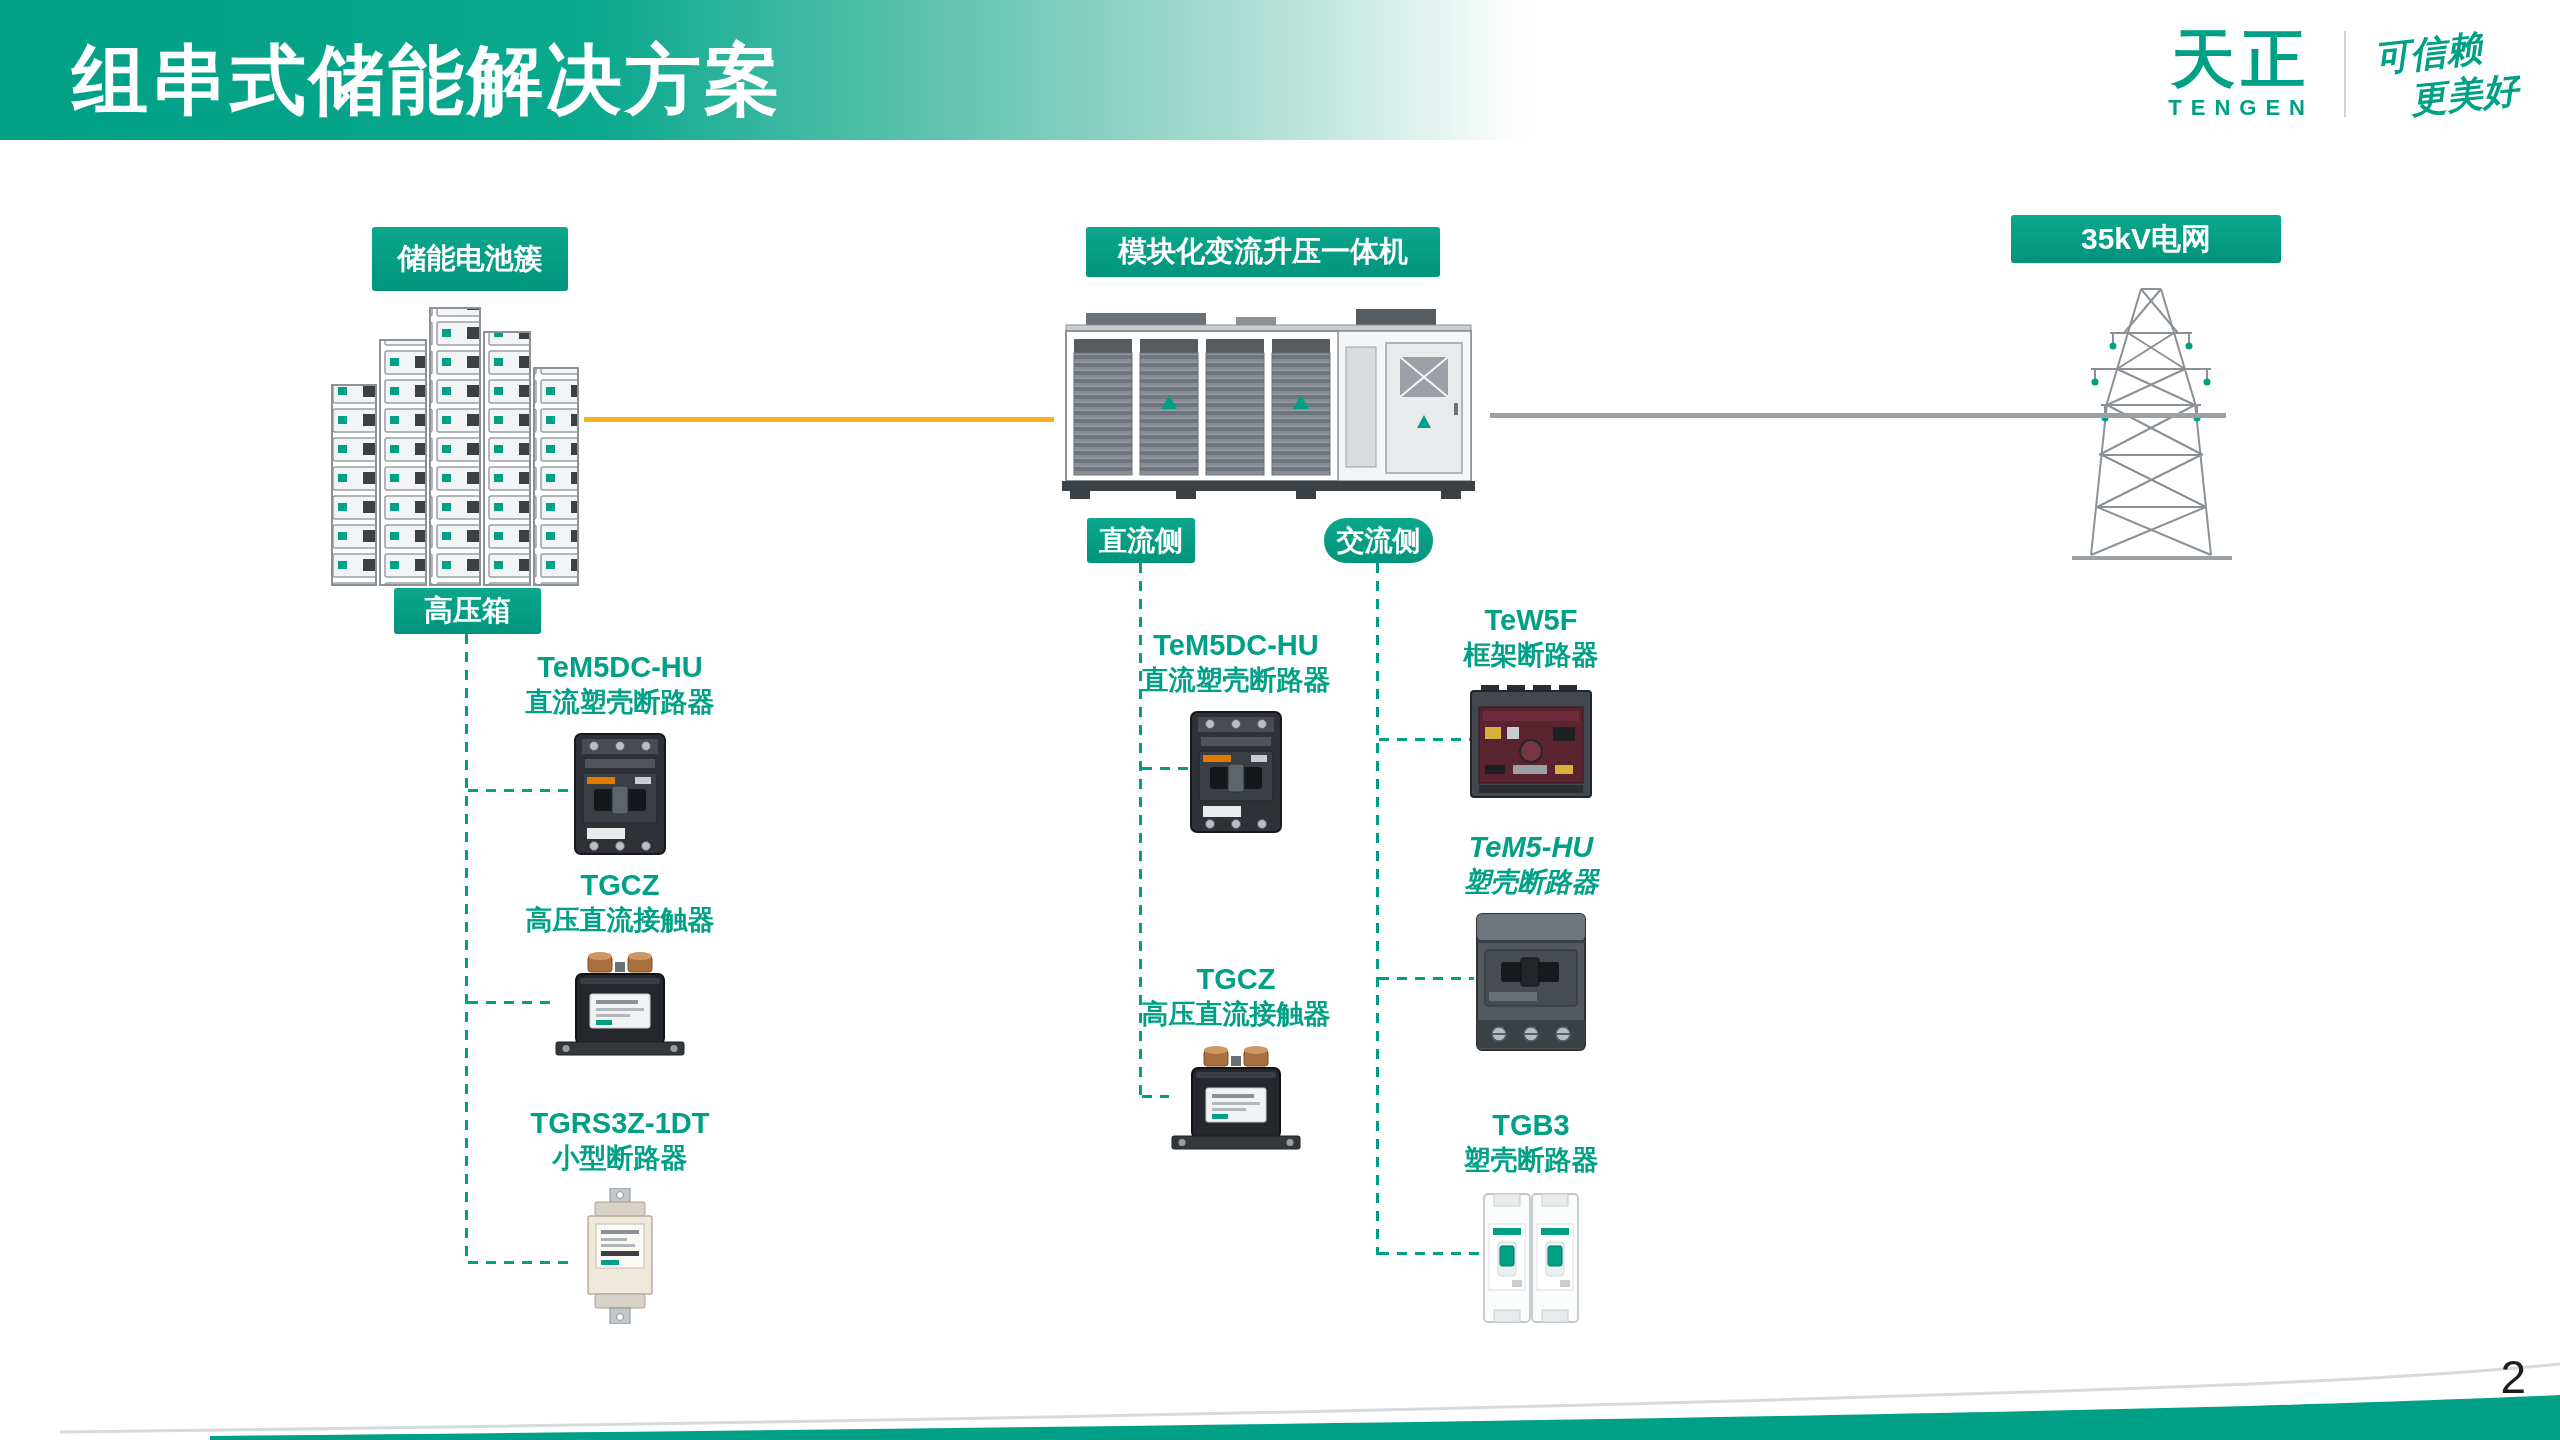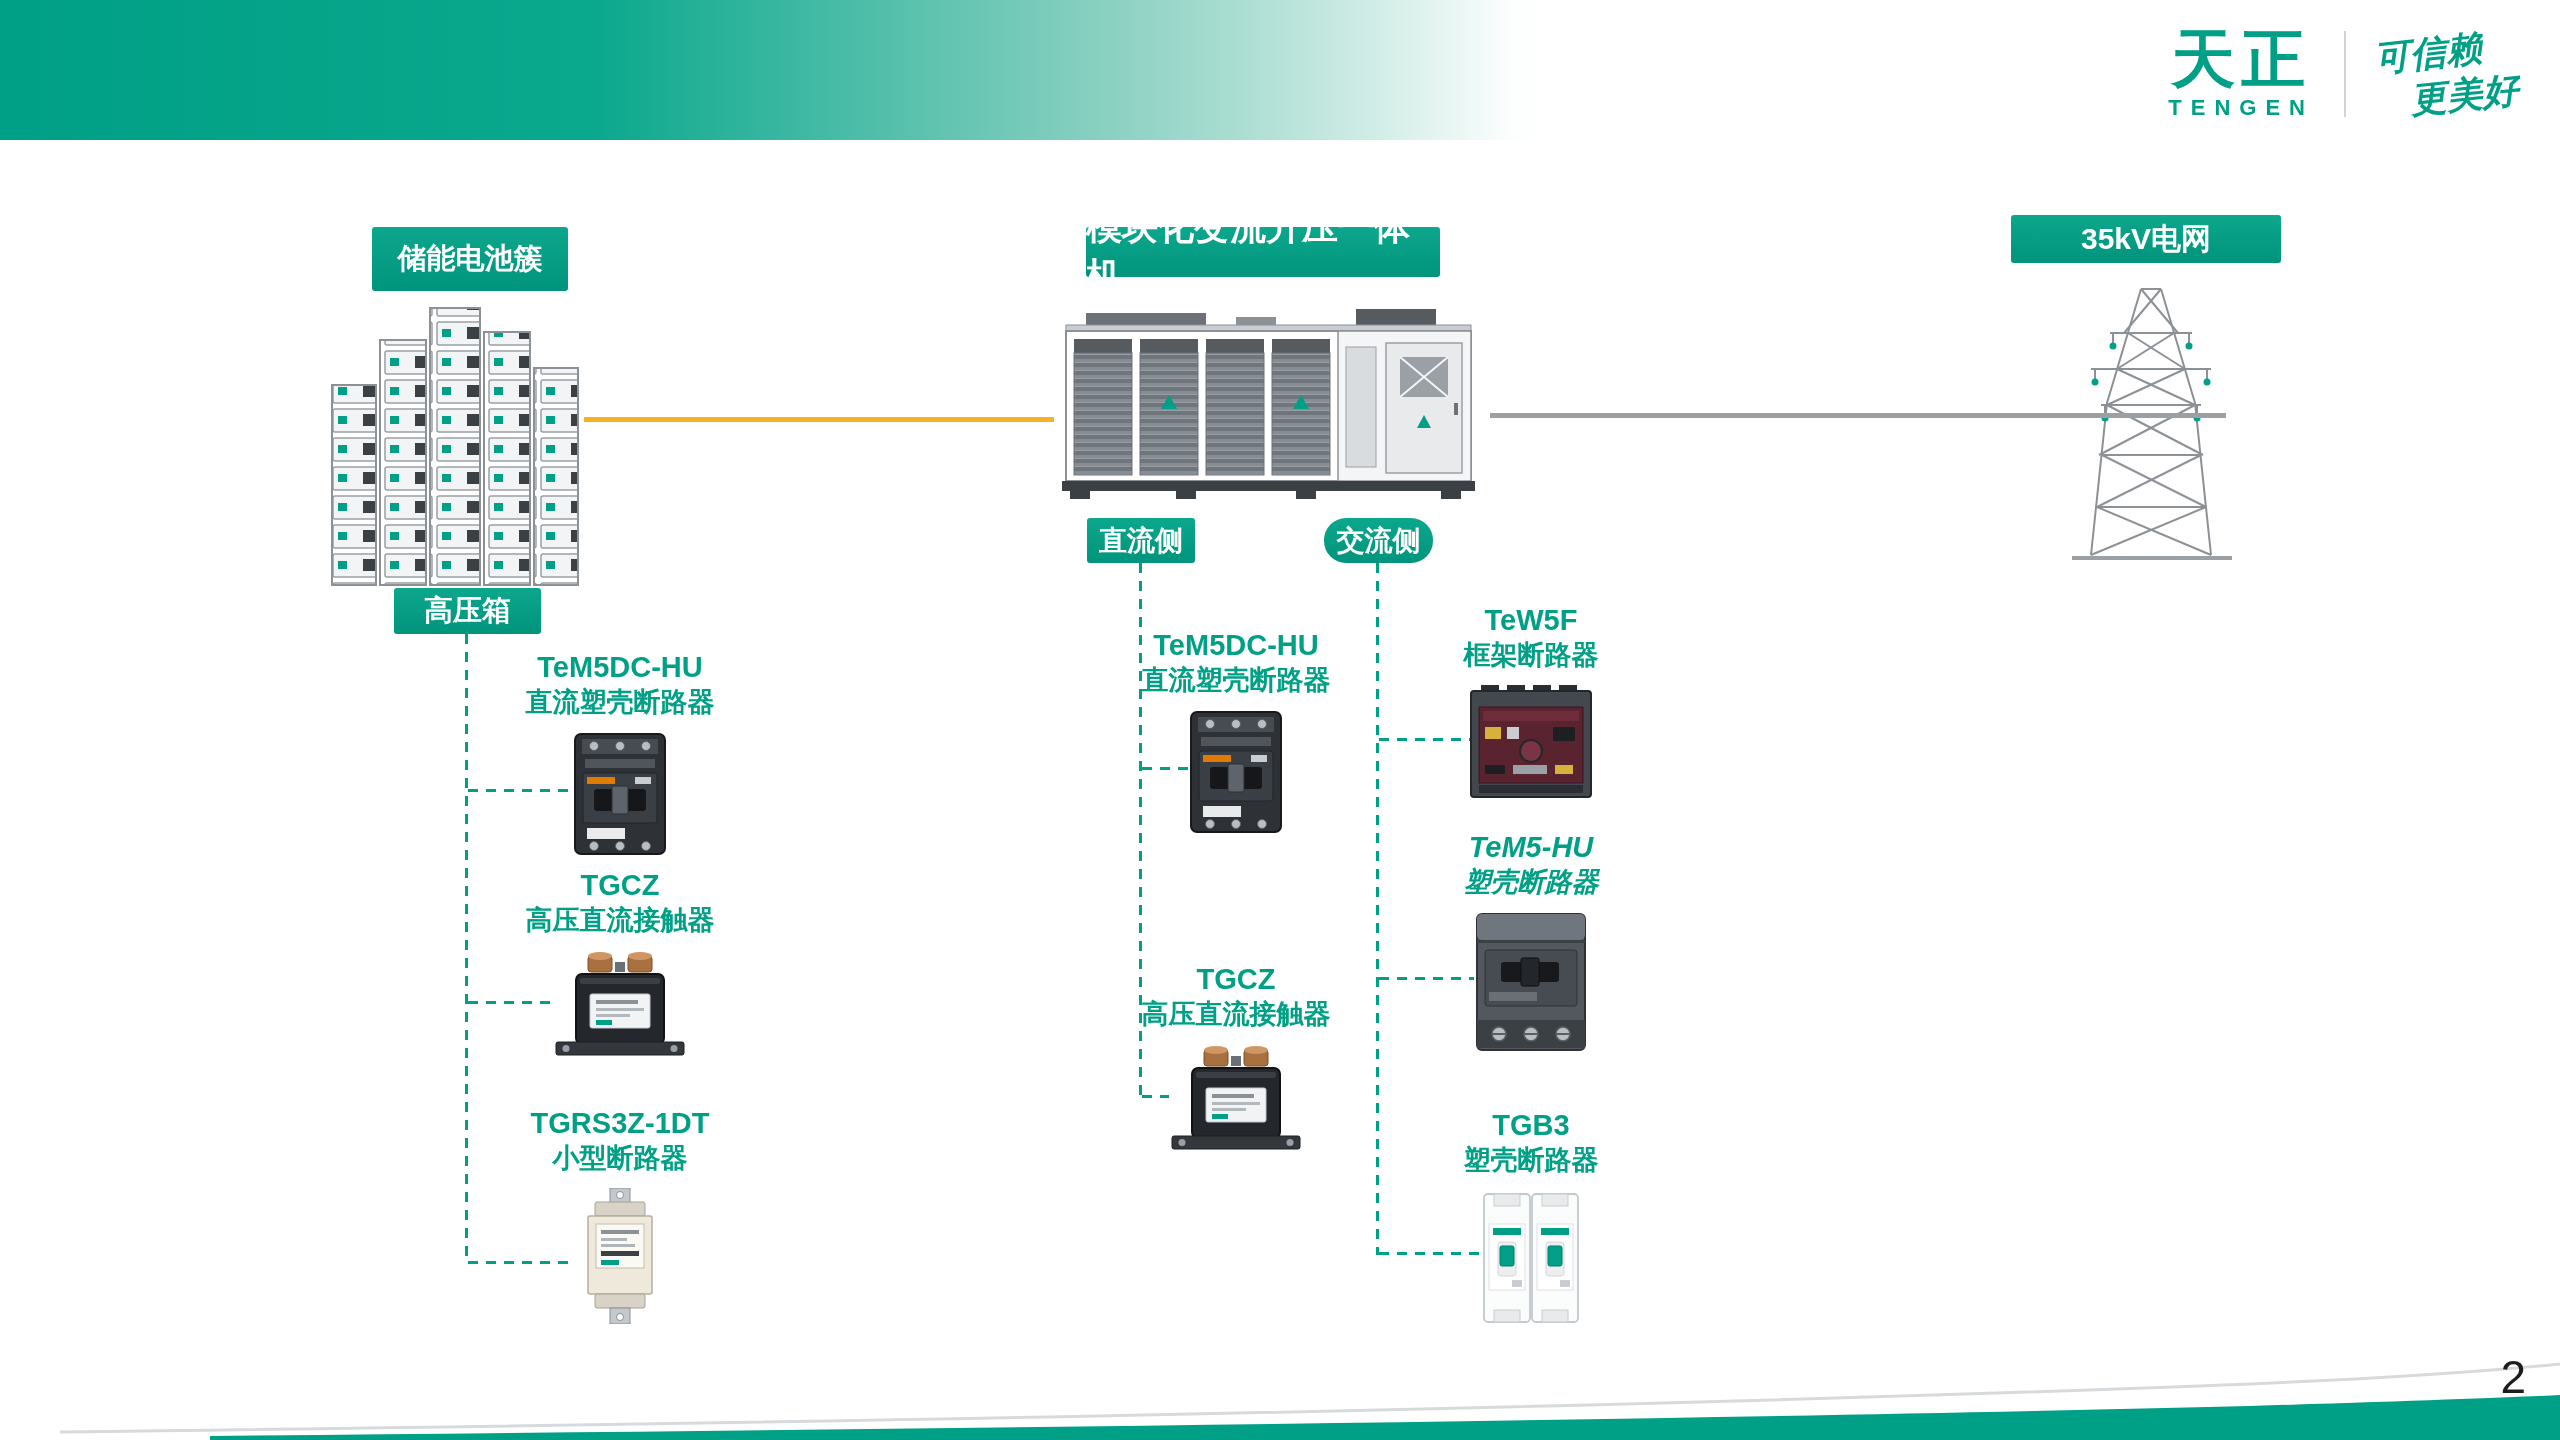--- a/index.html
+++ b/index.html
@@ -48,35 +48,36 @@
   .bottom-swoosh { position: absolute; left: 0; bottom: 0; width: 2560px; height: 120px; }
   .page-num { position: absolute; right: 34px; bottom: 36px; font-size: 46px; color: #1d1d1d; z-index: 5; }
 </style>
 </head>
 <body>
 
 <div class="slide">
 
   <div class="header-band2"></div>
   <div class="header-band"></div>
+  <h1 class="page-title">组串式储能解决方案</h1>
 
   <div class="brand">
     <div class="logo">
       <div class="logo-main">天正</div>
       <div class="logo-sub">TENGEN</div>
     </div>
     <div class="brand-divider"></div>
     <div class="slogan">
       <div>可信赖</div>
       <div class="slogan-line2">更美好</div>
     </div>
   </div>
 
   <div class="tag" style="left:372px;top:227px;width:196px;height:64px;font-size:29px;">储能电池簇</div>
-  <div class="tag" style="left:1086px;top:227px;width:354px;height:50px;font-size:36px;">模块化变流升压一体机</div>
+  <div class="tag" style="left:1086px;top:227px;width:354px;height:50px;font-size:29px;">模块化变流升压一体机</div>
   <div class="tag" style="left:2011px;top:215px;width:270px;height:48px;font-size:30px;">35kV电网</div>
   <div class="tag" style="left:394px;top:588px;width:147px;height:46px;font-size:29px;">高压箱</div>
   <div class="tag" style="left:1087px;top:518px;width:108px;height:45px;font-size:28px;">直流侧</div>
   <div class="tag" style="left:1324px;top:518px;width:109px;height:45px;font-size:28px;border-radius:22px;">交流侧</div>
 
   <div class="illustration" style="left:331px;top:290px;">
     <svg width="248" height="298" viewBox="0 0 248 298">
       <defs>
         <pattern id="bmod" width="52" height="29" patternUnits="userSpaceOnUse">
           <rect x="2" y="3" width="47" height="23" rx="2" fill="#f2f4f5" stroke="#9aa0a5" stroke-width="1.5"></rect>

